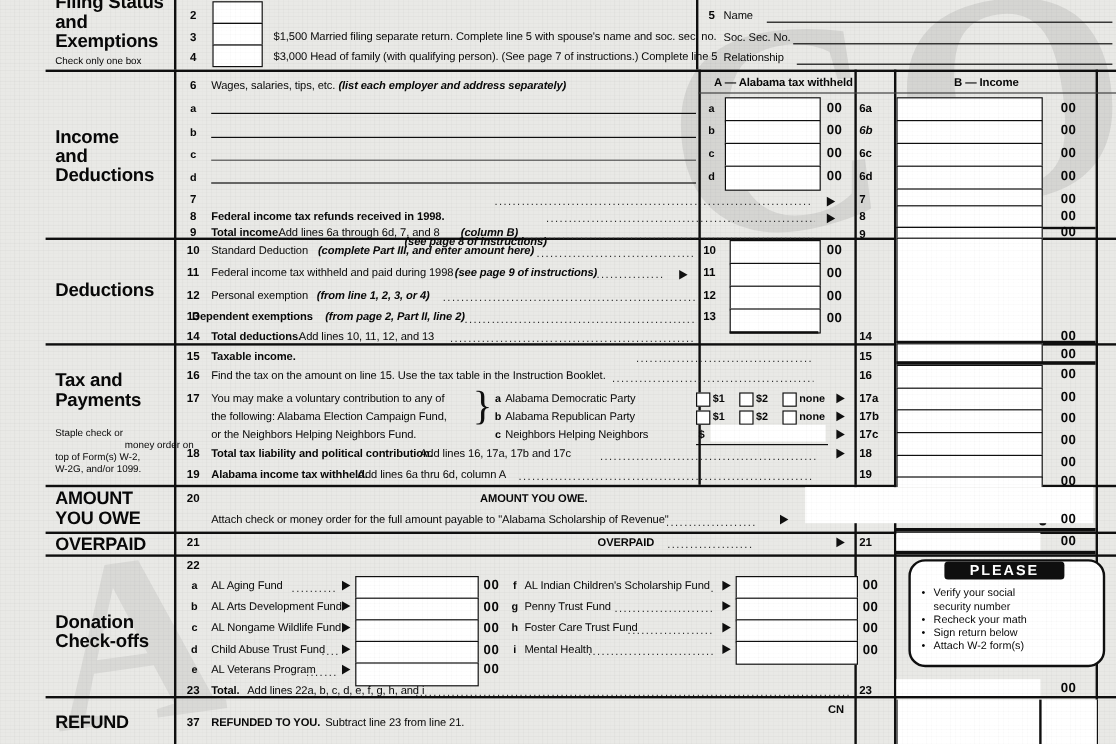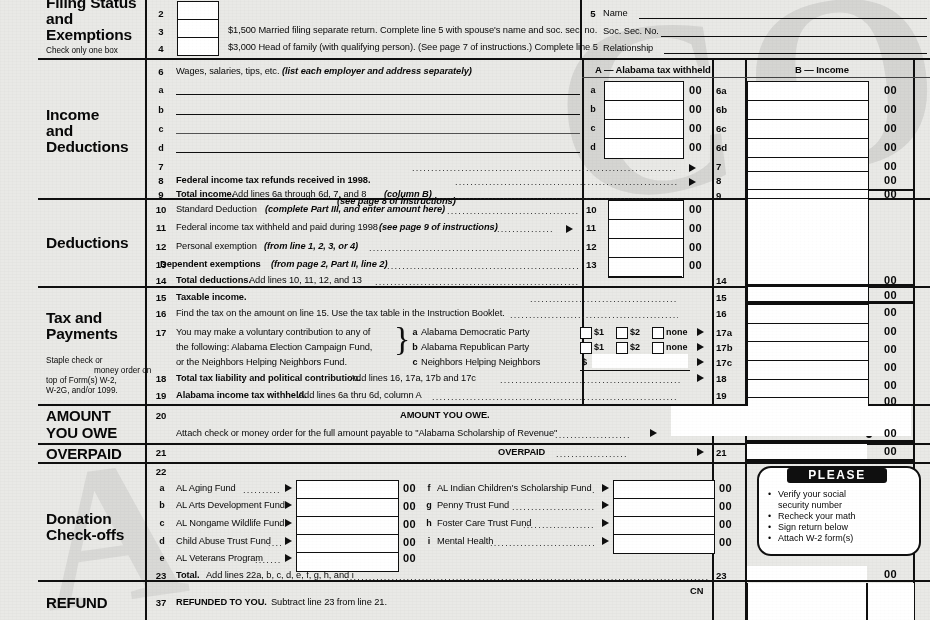--- a/index.html
+++ b/index.html
@@ -194,21 +194,21 @@
   <div class="cell00" style="left:689px;top:122px;">00</div>
 
   <div class="sublet" style="left:586px;top:142px;">d</div>
   <div class="amtrow" style="left:604px;top:138px;width:78px;height:19px;"></div>
   <div class="cell00" style="left:689px;top:141px;">00</div>
 
   <div class="numcol" style="left:716px;top:85px;">6a</div>
   <div class="amtrow" style="left:747px;top:81px;width:120px;height:19px;"></div>
   <div class="cell00" style="left:884px;top:84px;">00</div>
 
-  <div class="numcol" style="left:716px;top:104px;">6b</div>
+  <div class="numcol" style="left:716px;top:104px;font-style:italic;">6b</div>
   <div class="amtrow" style="left:747px;top:100px;width:120px;height:19px;"></div>
   <div class="cell00" style="left:884px;top:103px;">00</div>
 
   <div class="numcol" style="left:716px;top:123px;">6c</div>
   <div class="amtrow" style="left:747px;top:119px;width:120px;height:19px;"></div>
   <div class="cell00" style="left:884px;top:122px;">00</div>
 
   <div class="numcol" style="left:716px;top:142px;">6d</div>
   <div class="amtrow" style="left:747px;top:138px;width:120px;height:19px;"></div>
   <div class="cell00" style="left:884px;top:141px;">00</div>
@@ -280,21 +280,21 @@
   <div class="txt" style="left:249px;top:275px;">Add lines 10, 11, 12, and 13</div>
   <div class="dots" style="left:375px;top:277px;width:205px;">......................................................</div>
   <div class="numcol" style="left:716px;top:275px;">14</div>
   <div class="amtrow" style="left:747px;top:198px;width:120px;height:86px;"></div>
   <div class="cell00" style="left:884px;top:274px;">00</div>
   <div class="rule" style="left:747px;top:284px;width:166px;height:2.5px;"></div>
 
   <div class="sec-title big" style="left:46px;top:309px;">Tax and</div>
   <div class="sec-title big" style="left:46px;top:325px;">Payments</div>
   <div class="sec-sub" style="left:46px;top:356px;">Staple check or</div>
-  <div class="sec-sub" style="left:46px;top:366px;padding-left:48px;">money order on</div>
+  <div class="sec-sub" style="left:56px;top:366px;padding-left:48px;">money order on</div>
   <div class="sec-sub" style="left:46px;top:376px;">top of Form(s) W-2,</div>
   <div class="sec-sub" style="left:46px;top:386px;">W-2G, and/or 1099.</div>
 
   <div class="lineno" style="left:152px;top:292px;">15</div>
   <div class="txt b" style="left:176px;top:292px;">Taxable income.</div>
   <div class="dots" style="left:530px;top:294px;width:148px;">.......................................</div>
   <div class="numcol" style="left:716px;top:292px;">15</div>
   <div class="amtrow" style="left:747px;top:286px;width:120px;height:16px;"></div>
   <div class="cell00" style="left:884px;top:289px;">00</div>
   <div class="rule" style="left:747px;top:301px;width:166px;height:2.5px;"></div>

